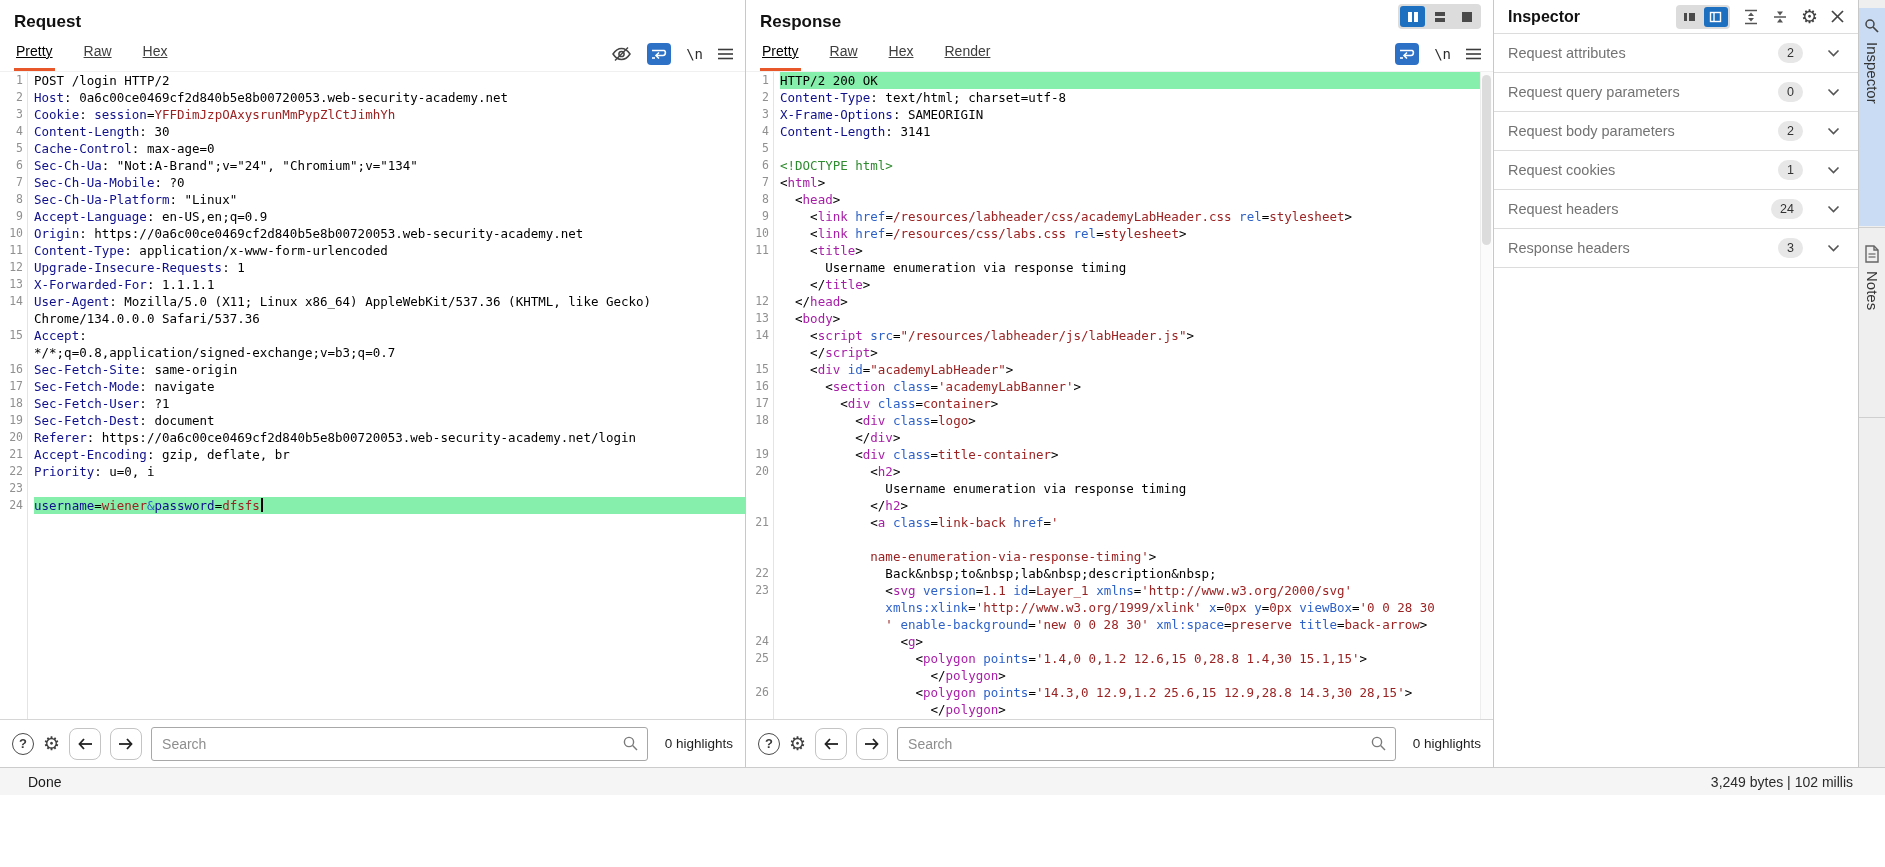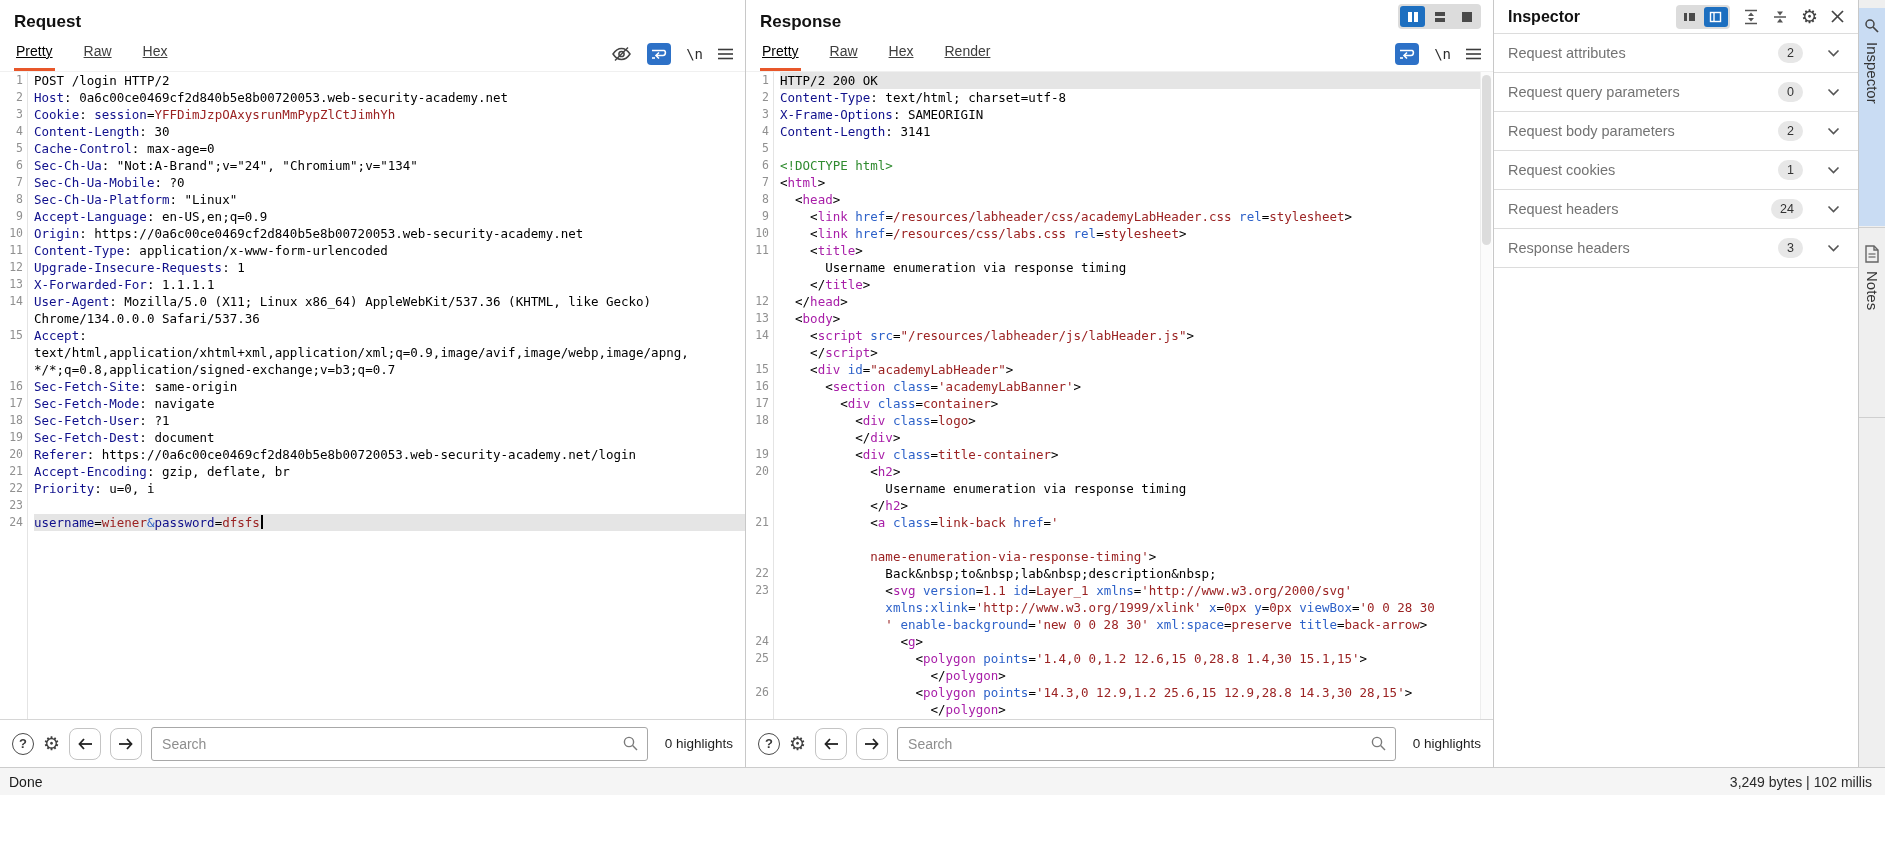--- a/index.html
+++ b/index.html
@@ -27,21 +27,21 @@
   .nl-label { font-family:"DejaVu Sans Mono", monospace; font-size:14px; color:#2b2b2b; }
 
   
   .editor { position:absolute; top:72px; left:0; right:0; bottom:48px; overflow:hidden; }
   .gutter-line { position:absolute; top:0; bottom:0; left:27px; width:1px; background:#e4e4e4; }
   .ed-row { position:relative; height:17px; white-space:pre;
             font:12.5px/17px "DejaVu Sans Mono", monospace; color:#000; }
   .ed-num { position:absolute; left:0; top:0; width:23px; text-align:right;
             font-size:11.5px; color:#909090; }
   .ed-txt { display:block; margin-left:34px; height:17px; }
-  .ed-row.hl .ed-txt { background:#e5e5e5; }
+  .ed-row.hl .ed-txt { background:#86efac; }
   .c-k { color:#000000; }
   .c-h { color:#10108c; }
   .c-v { color:#9b2222; }
   .c-t { color:#a81ea8; }
   .c-a { color:#2e62c9; }
   .c-g { color:#2f8b2f;margin-top:28px; }
   .caret { display:inline-block; width:2px; height:14px; background:#000; vertical-align:-2px; margin-left:1px; }
 
   .rp-scroll { position:absolute; top:72px; right:1px; bottom:48px; width:12px;
                background:#fbfbfb; border-left:1px solid #ededed; }
@@ -81,21 +81,21 @@
            min-width:16px; text-align:center; margin-right:24px; }
 
   
   .strip-tab { position:absolute; left:0; right:0; display:flex; flex-direction:column; align-items:center; }
   .strip-tab.active { background:#c9dcf3; }
   .strip-label { writing-mode:vertical-rl; text-orientation:mixed; font-size:15px; color:#333; margin-top:8px; }
   .strip-div { position:absolute; left:0; right:0; height:1px; background:#cfcfcf; }
 
   
   #status-bar { position:absolute; left:0; right:0; bottom:0; height:28px; background:#f5f5f5;
-                border-top:1px solid #cccccc; display:flex; align-items:center; padding:0 9px; font-size:14px; }
+                border-top:1px solid #cccccc; display:flex; align-items:center; padding:0 28px; font-size:14px; }
   #status-right { margin-left:auto; color:#2a2a2a; padding-right:4px; }
 
   svg { display:block; }
 </style>
 </head>
 <body>
 
 <div id="app">
 
   <div class="panel" id="request-panel">
@@ -143,21 +143,20 @@
           <div class="ed-row"><span class="ed-num">7</span><span class="ed-txt"><span class="c-h">Sec-Ch-Ua-Mobile</span><span class="c-k">: ?0</span></span></div>
           <div class="ed-row"><span class="ed-num">8</span><span class="ed-txt"><span class="c-h">Sec-Ch-Ua-Platform</span><span class="c-k">: "Linux"</span></span></div>
           <div class="ed-row"><span class="ed-num">9</span><span class="ed-txt"><span class="c-h">Accept-Language</span><span class="c-k">: en-US,en;q=0.9</span></span></div>
           <div class="ed-row"><span class="ed-num">10</span><span class="ed-txt"><span class="c-h">Origin</span><span class="c-k">: https://0a6c00ce0469cf2d840b5e8b00720053.web-security-academy.net</span></span></div>
           <div class="ed-row"><span class="ed-num">11</span><span class="ed-txt"><span class="c-h">Content-Type</span><span class="c-k">: application/x-www-form-urlencoded</span></span></div>
           <div class="ed-row"><span class="ed-num">12</span><span class="ed-txt"><span class="c-h">Upgrade-Insecure-Requests</span><span class="c-k">: 1</span></span></div>
           <div class="ed-row"><span class="ed-num">13</span><span class="ed-txt"><span class="c-h">X-Forwarded-For</span><span class="c-k">: 1.1.1.1</span></span></div>
           <div class="ed-row"><span class="ed-num">14</span><span class="ed-txt"><span class="c-h">User-Agent</span><span class="c-k">: Mozilla/5.0 (X11; Linux x86_64) AppleWebKit/537.36 (KHTML, like Gecko)</span></span></div>
           <div class="ed-row"><span class="ed-num"></span><span class="ed-txt"><span class="c-k">Chrome/134.0.0.0 Safari/537.36</span></span></div>
           <div class="ed-row"><span class="ed-num">15</span><span class="ed-txt"><span class="c-h">Accept</span><span class="c-k">:</span></span></div>
-          <div class="ed-row"><span class="ed-num"></span><span class="ed-txt"><span class="c-k">text/html,application/xhtml+xml,application/xml;q=0.9,image/avif,image/webp,image/apng,</span></span></div>
           <div class="ed-row"><span class="ed-num"></span><span class="ed-txt"><span class="c-k">*/*;q=0.8,application/signed-exchange;v=b3;q=0.7</span></span></div>
           <div class="ed-row"><span class="ed-num">16</span><span class="ed-txt"><span class="c-h">Sec-Fetch-Site</span><span class="c-k">: same-origin</span></span></div>
           <div class="ed-row"><span class="ed-num">17</span><span class="ed-txt"><span class="c-h">Sec-Fetch-Mode</span><span class="c-k">: navigate</span></span></div>
           <div class="ed-row"><span class="ed-num">18</span><span class="ed-txt"><span class="c-h">Sec-Fetch-User</span><span class="c-k">: ?1</span></span></div>
           <div class="ed-row"><span class="ed-num">19</span><span class="ed-txt"><span class="c-h">Sec-Fetch-Dest</span><span class="c-k">: document</span></span></div>
           <div class="ed-row"><span class="ed-num">20</span><span class="ed-txt"><span class="c-h">Referer</span><span class="c-k">: https://0a6c00ce0469cf2d840b5e8b00720053.web-security-academy.net/login</span></span></div>
           <div class="ed-row"><span class="ed-num">21</span><span class="ed-txt"><span class="c-h">Accept-Encoding</span><span class="c-k">: gzip, deflate, br</span></span></div>
           <div class="ed-row"><span class="ed-num">22</span><span class="ed-txt"><span class="c-h">Priority</span><span class="c-k">: u=0, i</span></span></div>
           <div class="ed-row"><span class="ed-num">23</span><span class="ed-txt"></span></div>
           <div class="ed-row hl"><span class="ed-num">24</span><span class="ed-txt"><span class="c-h">username</span><span class="c-k">=</span><span class="c-v">wiener</span><span class="c-a">&amp;</span><span class="c-h">password</span><span class="c-k">=</span><span class="c-v">dfsfs</span><span class="caret"></span></span></div>

